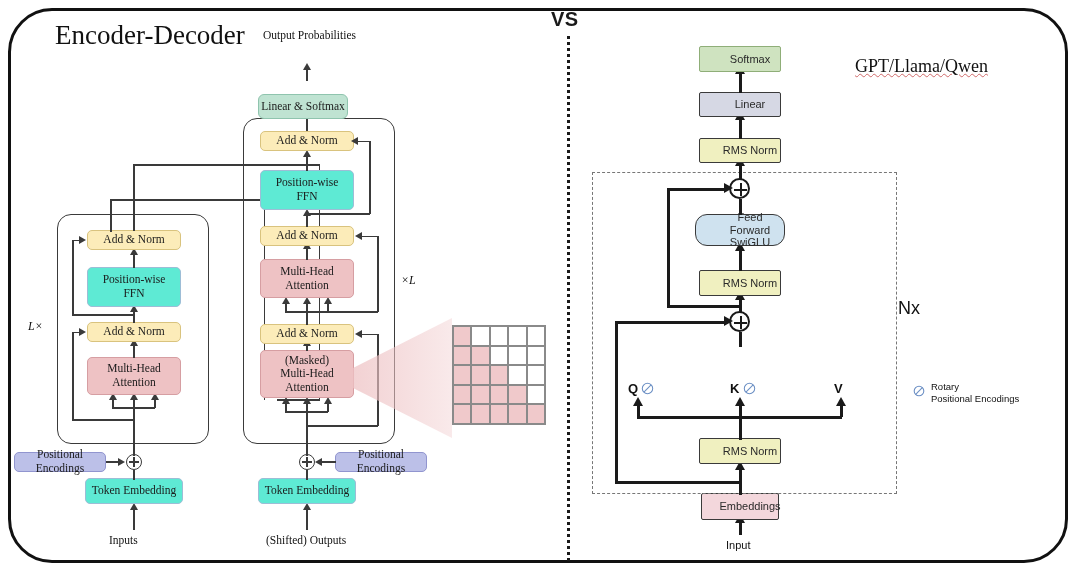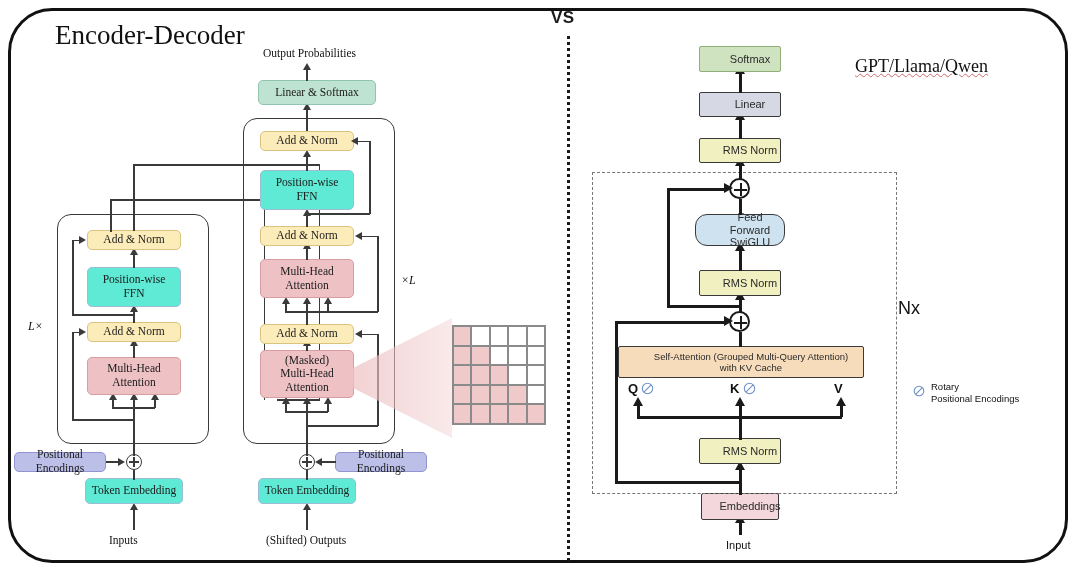--- a/index.html
+++ b/index.html
@@ -8,21 +8,21 @@
   #stage{position:absolute;left:0;top:0;width:1080px;height:573px;}
 
   
   .outer-frame{position:absolute;left:8px;top:8px;width:1060px;height:555px;
        border:3px solid #111;border-radius:44px;box-sizing:border-box;}
 
   
   .vs-divider{position:absolute;left:567px;top:36px;width:0;height:525px;
        border-left:3px dotted #1a1a1a;}
   .vs-label{position:absolute;left:551px;top:8px;font-family:"Liberation Sans",sans-serif;
-       font-size:17px;font-weight:600;color:#1a1a1a;letter-spacing:.5px;}
+       font-size:20px;font-weight:600;color:#1a1a1a;letter-spacing:.5px;}
 
   
   .title-ed{position:absolute;left:55px;top:20px;font-size:27px;color:#111;text-align:center;}
   .sub-ed{position:absolute;left:55px;top:64px;font-size:19px;color:#111;}
   .title-do{position:absolute;left:858px;top:14px;font-size:25px;color:#111;}
   .sub-do{position:absolute;left:855px;top:56px;font-size:18px;color:#111;}
   .sub-do .sq{text-decoration:underline;text-decoration-color:#d06a6a;
        text-decoration-style:wavy;text-decoration-thickness:1px;}
 
   
@@ -246,25 +246,25 @@
 
   <div class="blk serif c-yellow" style="left:260px;top:131px;width:94px;height:20px;">Add &amp; Norm</div>
   <div class="ln vl" style="left:369px;top:141px;height:73px;"></div>
   <div class="ln hl" style="left:306px;top:213px;width:64px;"></div>
   <div class="ln hl" style="left:358px;top:140.5px;width:12px;"></div>
   <div class="arrowleft" style="left:351px;top:137px;"></div>
 
   <div class="ln vl" style="left:306px;top:108px;height:23px;"></div>
   <div class="arrowup" style="left:303px;top:103px;"></div>
 
-  <div class="blk serif c-mint" style="left:258px;top:80px;width:118px;height:25px;">Linear &amp; Softmax</div>
+  <div class="blk serif c-mint" style="left:258px;top:94px;width:90px;height:25px;border-radius:6px;">Linear &amp; Softmax</div>
 
   <div class="ln vl" style="left:306px;top:68px;height:13px;"></div>
   <div class="arrowup" style="left:303px;top:63px;"></div>
-  <div class="lbl serif" style="left:263px;top:47px;text-align:right;">Output Probabilities</div>
+  <div class="lbl serif" style="left:263px;top:29px;text-align:right;">Output Probabilities</div>
 
   <div class="cone" style="left:352px;top:318px;width:100px;height:120px;"></div>
   <div class="maskgrid" id="maskgrid" style="left:452px;top:325px;width:94px;height:100px;grid-template-columns:repeat(5,1fr);grid-template-rows:repeat(5,1fr);">
       <div class="mask-on"></div>
       <div class="mask-off"></div>
       <div class="mask-off"></div>
       <div class="mask-off"></div>
       <div class="mask-off"></div>
       <div class="mask-on"></div>
       <div class="mask-on"></div>
@@ -321,26 +321,20 @@
     <circle cx="10" cy="10" r="8" fill="none" stroke="#6b8fc4" stroke-width="1.6"></circle>
     <line x1="4.5" y1="15.5" x2="15.5" y2="4.5" stroke="#6b8fc4" stroke-width="1.6"></line>
   </svg>
   <div class="lbl sans" style="left:730px;top:381px;font-weight:bold;font-size:13px;color:#111;">K</div>
   <svg class="rot" style="left:743px;top:382px;" viewBox="0 0 20 20">
     <circle cx="10" cy="10" r="8" fill="none" stroke="#6b8fc4" stroke-width="1.6"></circle>
     <line x1="4.5" y1="15.5" x2="15.5" y2="4.5" stroke="#6b8fc4" stroke-width="1.6"></line>
   </svg>
   <div class="lbl sans" style="left:834px;top:381px;font-weight:bold;font-size:13px;color:#111;">V</div>
 
-  <div class="blk sans thk c-attn" style="left:618px;top:346px;width:246px;height:32px;font-size:9.5px;">
-    <span style="display:block;">
-      <span>Self-Attention (Grouped Multi-Query Attention)</span><br>
-      <span>with KV Cache</span>
-    </span>
-  </div>
 
   <div class="ln tk vl" style="left:739px;top:332px;height:15px;"></div>
   <div class="plus thick" style="left:729px;top:311px;width:21px;height:21px;">
     <i style="left:3px;top:9px;width:13px;height:2.2px;"></i>
     <i style="left:9px;top:3px;width:2.2px;height:13px;"></i>
   </div>
 
   <div class="ln tk vl" style="left:739px;top:297px;height:16px;"></div>
   <div class="arrowup tk" style="left:735px;top:291px;"></div>
 

